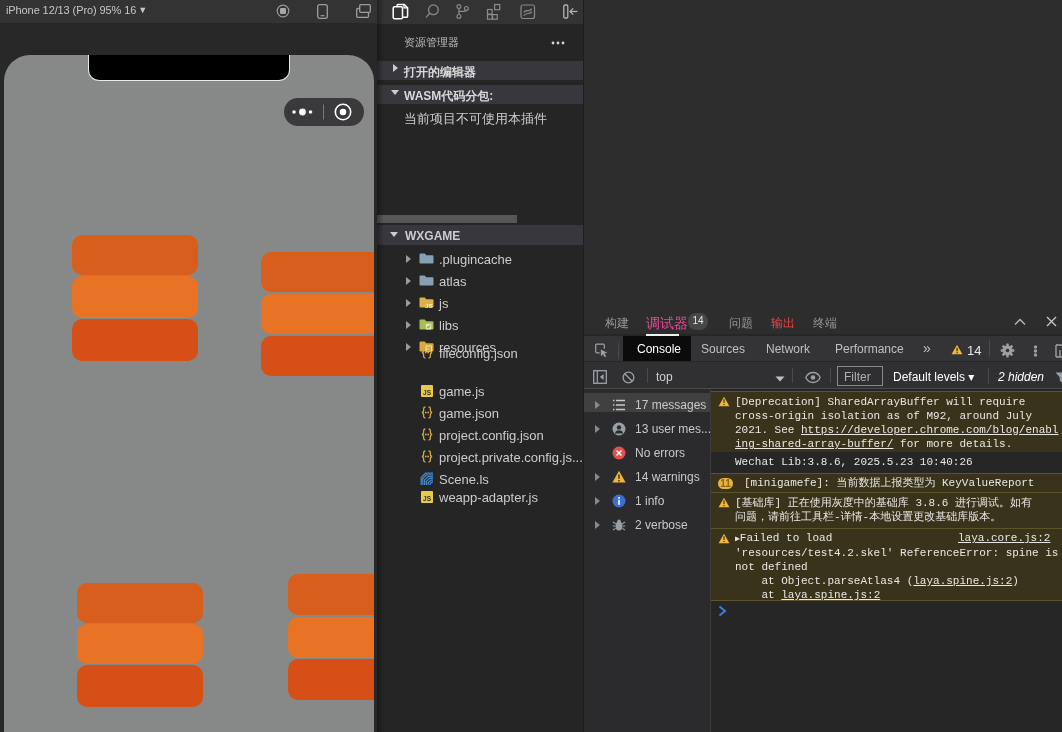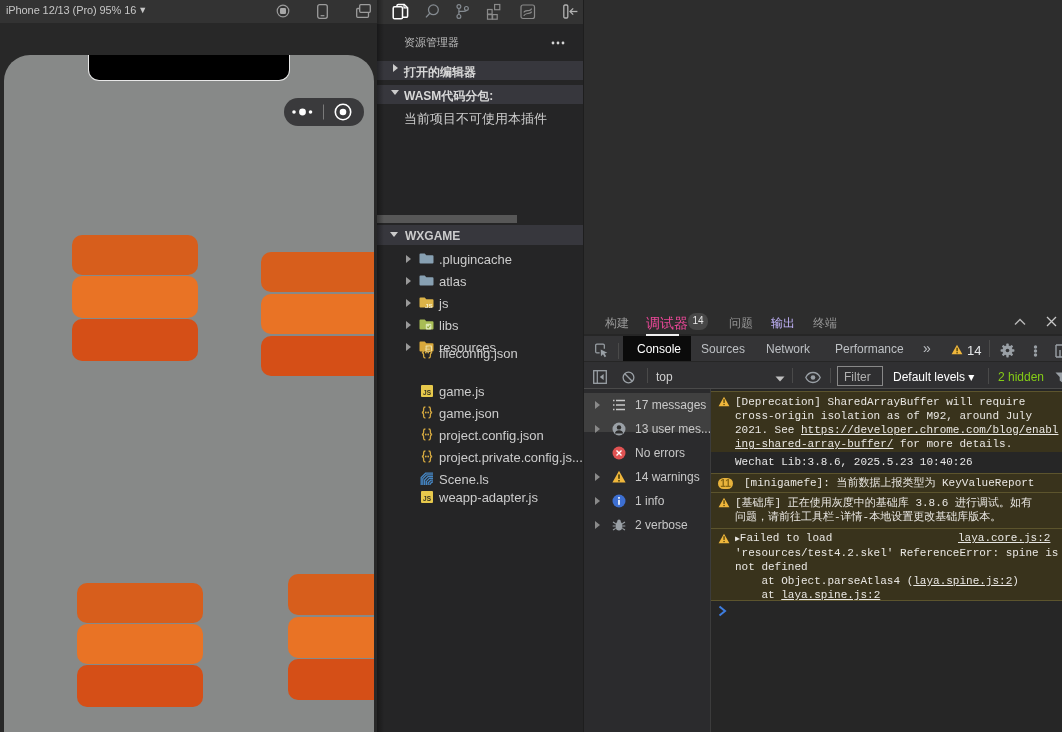--- a/index.html
+++ b/index.html
@@ -239,21 +239,21 @@
 <div class="abs" style="left:584px;top:0;width:478px;height:310px;background:#2d2d2d;"></div>
 
 <div class="abs" style="left:584px;top:310px;width:478px;height:422px;background:#262626;">
 
   <div class="abs" style="left:0;top:0;width:478px;height:24px;background:#2d2d2d;"></div>
   <div class="abs" style="left:21px;top:5px;font-size:12px;color:#969696;">构建</div>
   <div class="abs" style="left:62px;top:5px;font-size:14px;color:#ec4899;text-align:right;">调试器</div>
   <div class="abs" style="left:62px;top:24px;width:33px;height:2px;background:#f0f0f0;z-index:3;"></div>
   <div class="abs" style="left:104px;top:3px;width:20px;height:17px;background:#474747;border-radius:8px;font-size:10px;color:#e8e8e8;text-align:center;line-height:16px;">14</div>
   <div class="abs" style="left:145px;top:5px;font-size:12px;color:#969696;">问题</div>
-  <div class="abs" style="left:187px;top:5px;font-size:12px;color:#c4b5fd;">输出</div>
+  <div class="abs" style="left:187px;top:5px;font-size:12px;color:#ef4444;">输出</div>
   <div class="abs" style="left:229px;top:5px;font-size:12px;color:#969696;">终端</div>
   <svg class="abs" style="left:430px;top:8px;" width="12" height="8" viewBox="0 0 12 8">
       <path d="M1 6.5 L6 1.5 L11 6.5" fill="none" stroke="#b8b8b8" stroke-width="1.4"></path>
     </svg>
   <svg class="abs" style="left:462px;top:6px;" width="11" height="11" viewBox="0 0 11 11">
       <path d="M1 1 L10 10 M10 1 L1 10" fill="none" stroke="#c8c8c8" stroke-width="1.3"></path>
     </svg>
 
   <div class="abs" style="left:0;top:26px;width:478px;height:25px;background:#343436;"></div>
   <div class="abs" style="left:34px;top:33px;width:1px;height:16px;background:#4a4a4a;"></div>
@@ -317,29 +317,29 @@
   <div class="abs" style="left:208px;top:58px;width:1px;height:15px;background:#4a4a4a;"></div>
   <svg class="abs" style="left:221px;top:61px;" width="16" height="13" viewBox="0 0 16 13">
     <path d="M8 1.5 C4 1.5 1.5 5 0.8 6.5 C1.5 8 4 11.5 8 11.5 C12 11.5 14.5 8 15.2 6.5 C14.5 5 12 1.5 8 1.5 Z" fill="none" stroke="#9aa0a6" stroke-width="1.3"></path>
     <circle cx="8" cy="6.5" r="2.3" fill="#9aa0a6"></circle>
   </svg>
   <div class="abs" style="left:246px;top:58px;width:1px;height:15px;background:#4a4a4a;"></div>
   <div class="abs" style="left:253px;top:56px;width:46px;height:20px;border:1px solid #888888;background:#2f2f31;"></div>
   <div class="abs" style="left:260px;top:60px;font-size:12px;color:#b0b0b0;">Filter</div>
   <div class="abs" style="left:309px;top:60px;font-size:12px;color:#ffffff;">Default levels ▾</div>
   <div class="abs" style="left:404px;top:58px;width:1px;height:16px;background:#4a4a4a;"></div>
-  <div class="abs" style="left:414px;top:60px;font-size:12px;color:#84cc16;">2 hidden</div>
+  <div class="abs" style="left:414px;top:60px;font-size:12px;color:#ffffff;font-style:italic;">2 hidden</div>
   <svg class="abs" style="left:471px;top:62px;" width="12" height="11" viewBox="0 0 12 11">
       <path d="M0.5 0.5 H11.5 L7.3 5 V10.5 L4.7 8.5 V5 Z" fill="#9aa0a6"></path>
     </svg>
 
   <div class="abs" style="left:0;top:79px;width:126px;height:343px;background:#2b2b2d;"></div>
 
   <style>
-    .srow { position:absolute; left:0; width:126px; height:39px; }
+    .srow { position:absolute; left:0; width:126px; height:19px; }
     .sarr { position:absolute; left:11px; top:8px; width:0; height:0;
       border-left:5px solid #8a8a8a; border-top:4px solid transparent; border-bottom:4px solid transparent; }
     .sico { position:absolute; left:28px; top:5px; }
     .stxt { position:absolute; left:51px; top:5px; font-size:12px; color:#c8c8c8; white-space:nowrap; }
   </style>
   <div class="srow" style="top:83px;background:#404040;width:127px;">
       <div class="sarr"></div>
     <svg class="sico" width="14" height="14" viewBox="0 0 14 14">
         <path d="M1 2.5 h1.5 M4 2.5 h9 M1 7 h1.5 M4 7 h9 M1 11.5 h1.5 M4 11.5 h9" stroke="#c8c8c8" stroke-width="1.5"></path>
       </svg>

